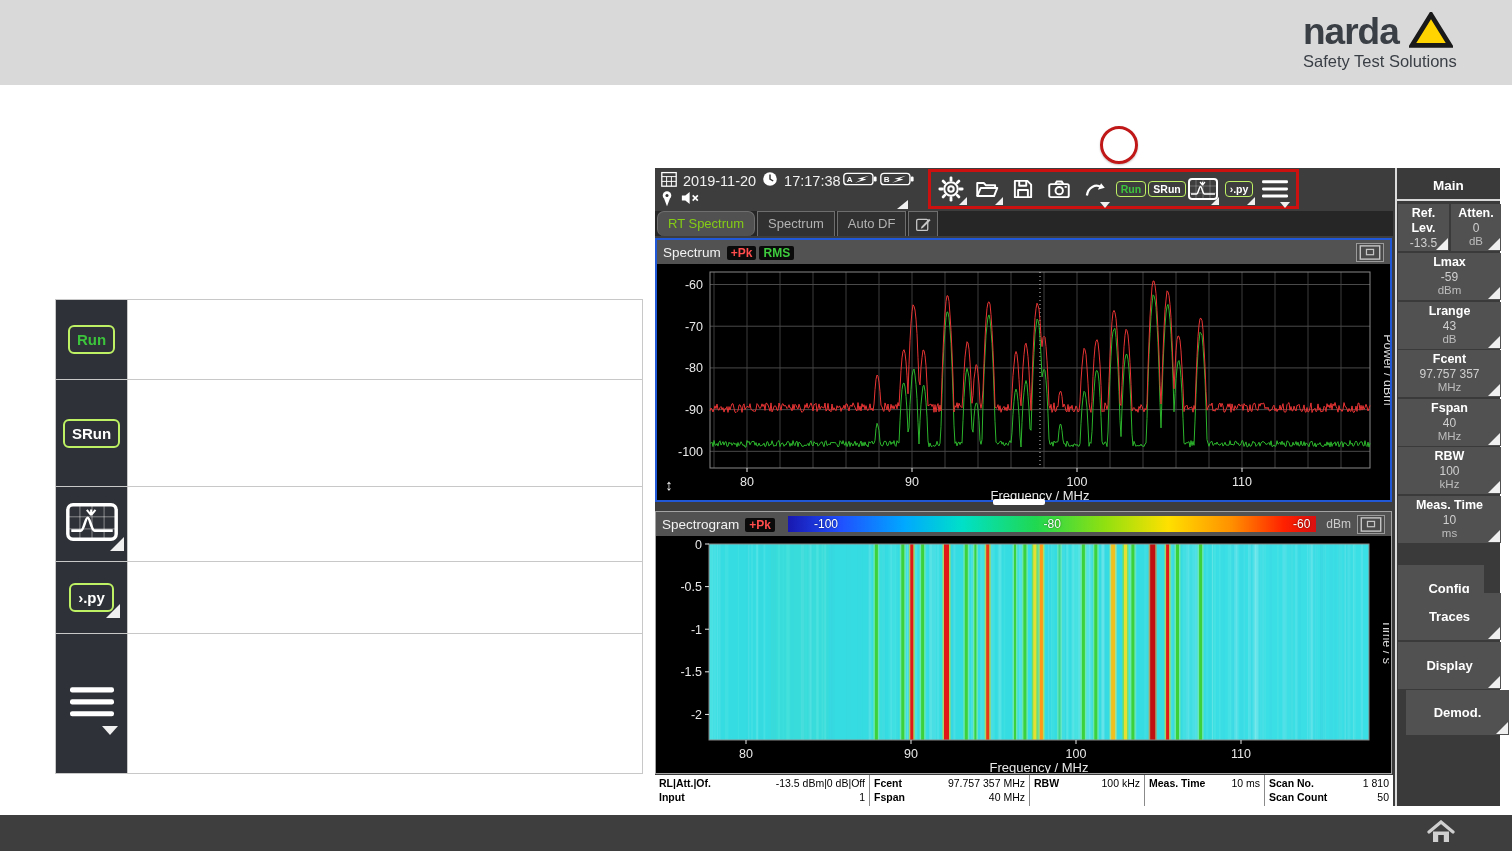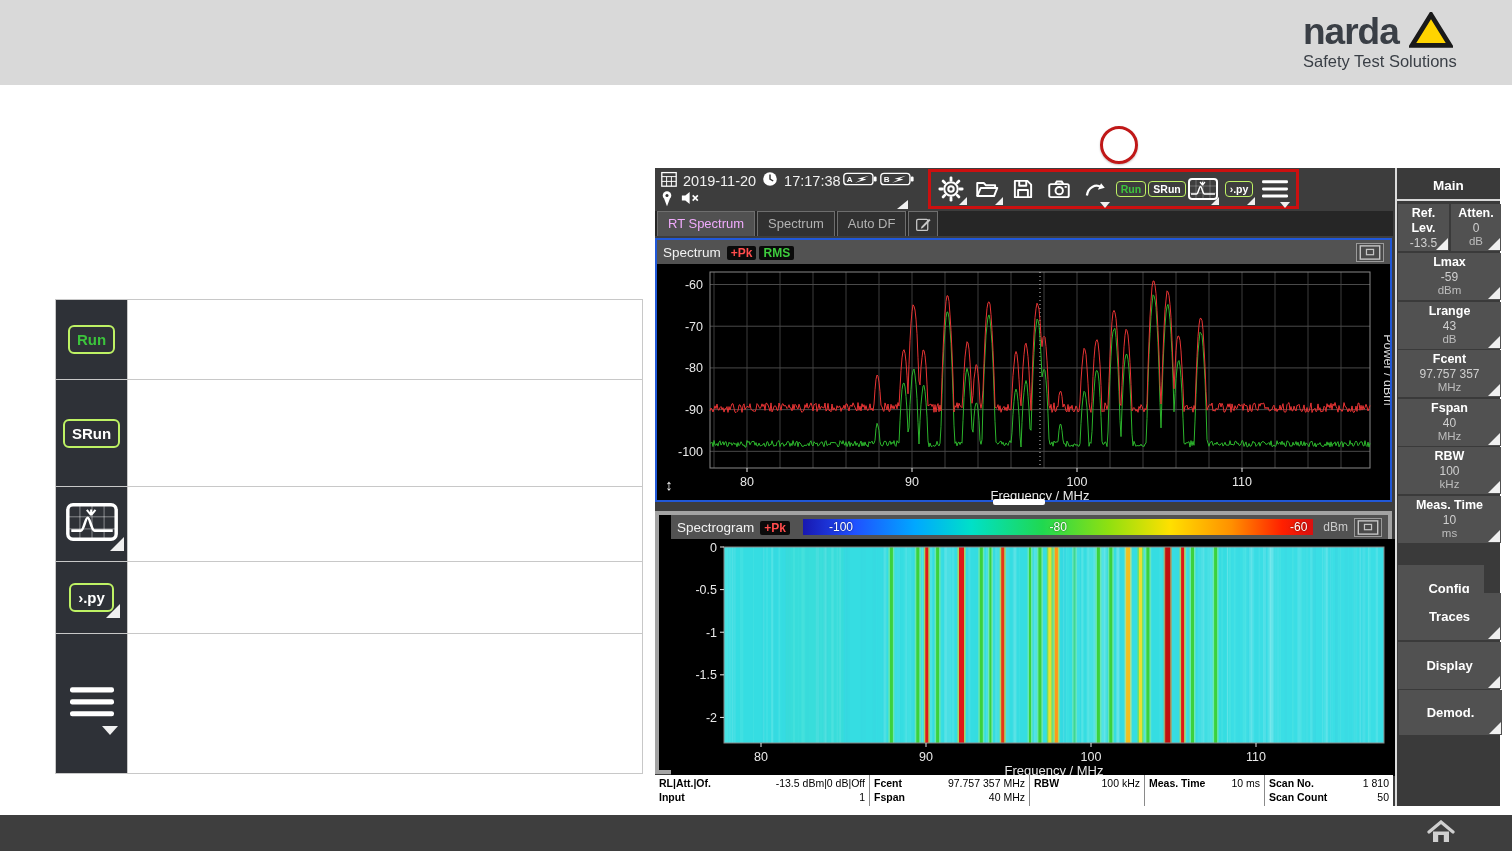--- a/index.html
+++ b/index.html
@@ -38,25 +38,25 @@
   .sb-r2 { position:absolute; left:6px; top:23px; height:18px; display:flex; align-items:center; gap:8px; }
   .sb-expand { position:absolute; left:242px; top:32px; width:0; height:0; border-bottom:9px solid #f0f0f0; border-left:11px solid transparent; }
 
   .toolbar-box { position:absolute; left:273px; top:1px; width:371px; height:40px; border:3px solid #cc0f0f; display:flex; align-items:center; padding:0 3px; gap:2px; }
   .tb-item { position:relative; width:34px; height:32px; display:flex; align-items:center; justify-content:center; }
   .tb-item .tri-corner { border-bottom-width:8px; border-left-width:8px; right:1px; bottom:0px; }
   .tb-item .tri-down { border-top-width:6px; border-left-width:5px; border-right-width:5px; right:2px; bottom:-3px; }
 
   .tabs { position:absolute; left:0; top:43px; width:738px; height:25px; background:#262626; display:flex; gap:2px; padding-left:2px; align-items:flex-end; }
   .tab { height:25px; line-height:23px; padding:0 10px; font-size:13px; background:#313131; color:#b2b2b2; border:1px solid #6e6e6e; border-bottom:none; }
-  .tab.selected { background:#515151; color:#f0abfc; }
+  .tab.selected { background:#515151; color:#84cc16;border-radius:7px; }
   .tab-edit { width:30px; height:25px; background:#313131; border:1px solid #6e6e6e; border-bottom:none; display:flex; align-items:center; justify-content:center; }
 
   .spectrum-view { position:absolute; left:0; top:70px; width:737px; height:264px; border:2px solid #2158d8; background:#000; }
-  .spectrogram-view { position:absolute; left:0; top:343px; width:737px; height:263px; border:4px solid #a3a3a3; background:#000;padding-left:12px; }
+  .spectrogram-view { position:absolute; left:0; top:343px; width:737px; height:263px; border:1px solid #a3a3a3; background:#000; }
   .view-header { height:24px; background:#525252; display:flex; align-items:center; padding:0 6px; gap:6px; }
   .view-title { font-size:13.5px; color:#f2f2f2; }
   .badge { background:#0a0a0a; border-radius:2px; padding:0 4px; height:17px; line-height:17px; font-weight:bold; font-size:12px; }
   .btn-max { margin-left:auto; width:28px; height:19px; display:flex; align-items:center; justify-content:center; border:1px solid #9a9a9a; background:#4a4a4a; }
   .colorbar { position:relative; flex:1; height:16px; margin:0 4px;
     background:linear-gradient(90deg,#1818b0 0%,#2050ff 10%,#00a8ff 22%,#00e0c8 33%,#20d850 47%,#90e010 60%,#ffe000 72%,#ff9000 84%,#ff2000 94%,#d81010 100%); }
   .cb-label { position:absolute; top:1px; font-size:12px; color:#ffffff; text-shadow:0 0 2px rgba(0,0,0,.6); }
   .cb-min { left:26px; } .cb-mid { left:50%; transform:translateX(-50%); } .cb-max { right:6px; }
   .cb-unit { font-size:12px; color:#cccccc; }
 
@@ -791,21 +791,21 @@
           <span class="tri-corner"></span>
         </div>
         <div class="sb-btn menu-btn" style="left: 1px; top: 425px; width: 103px; height: 47px;">
           <div class="sb-label">Traces</div>
           <span class="tri-corner"></span>
         </div>
         <div class="sb-btn menu-btn" style="left: 1px; top: 474px; width: 103px; height: 47px;">
           <div class="sb-label">Display</div>
           <span class="tri-corner"></span>
         </div>
-        <div class="sb-btn menu-btn" style="left: 2px; top: 522px; width: 103px; height: 45px;">
+        <div class="sb-btn menu-btn" style="left: 9px; top: 522px; width: 103px; height: 45px;">
           <div class="sb-label">Demod.</div>
           <span class="tri-corner"></span>
         </div>
       </div>
   </div>
 
   <div class="page-footer">
     <span class="home" id="ico-home"><svg width="28" height="24" viewBox="0 0 28 24">
           <path d="M2 12 L14 2 L26 12" fill="none" stroke="#cfcfcf" stroke-width="3.2" stroke-linecap="round"></path>
           <path d="M6 11.5 V22 H22 V11.5 Z" fill="#cfcfcf"></path>

